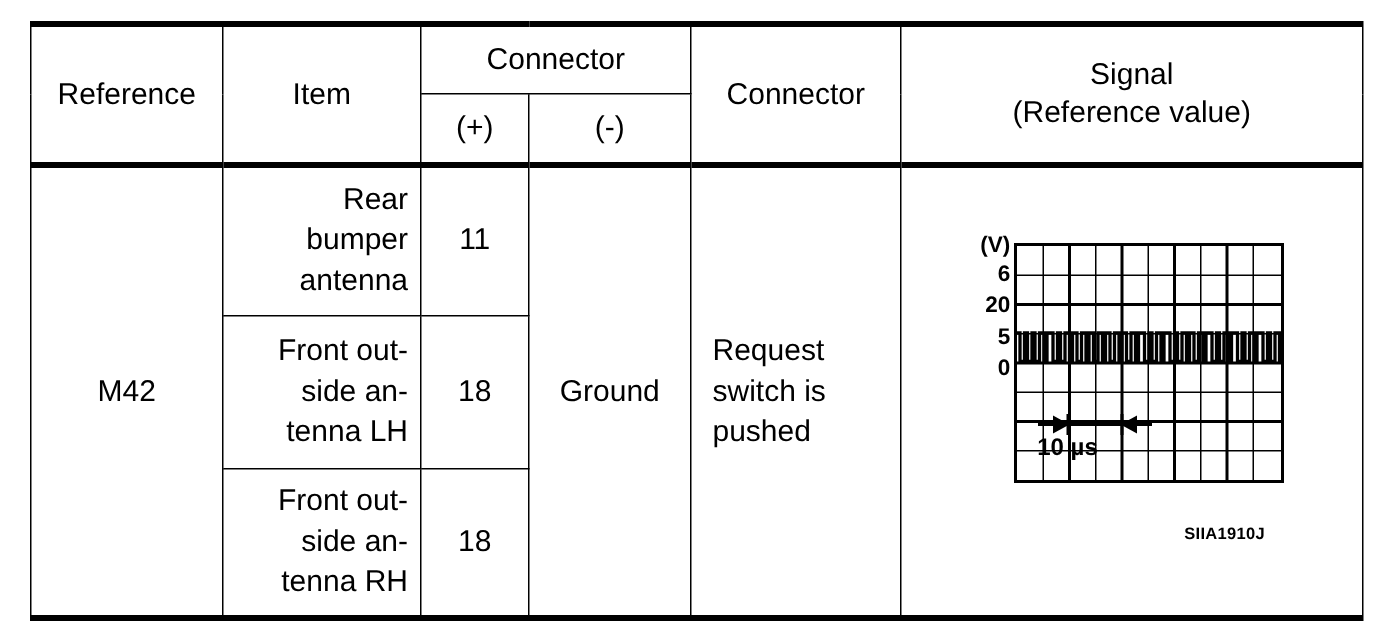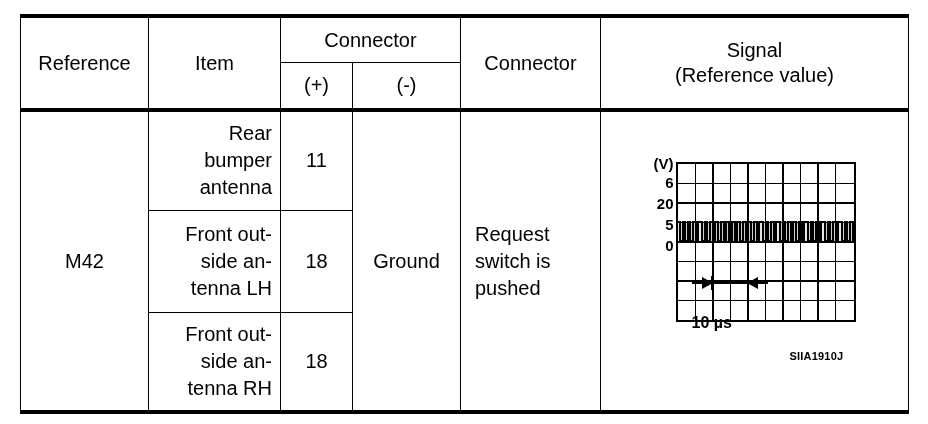--- a/index.html
+++ b/index.html
@@ -184,21 +184,21 @@
     height: 14px;
     background: #000;
     top: 0;
   }
   .time-marker .tick.t1 { left: 19px; }
   .time-marker .tick.t2 { right: 19px; }
 
   .time-label {
     position: absolute;
     left: 52px;
-    top: 156px;
+    top: 132px;
     font-size: 16px;
     font-weight: bold;
     white-space: nowrap;
   }
 
   .scope-code {
     position: absolute;
     left: 150px;
     top: 190px;
     font-size: 11px;

